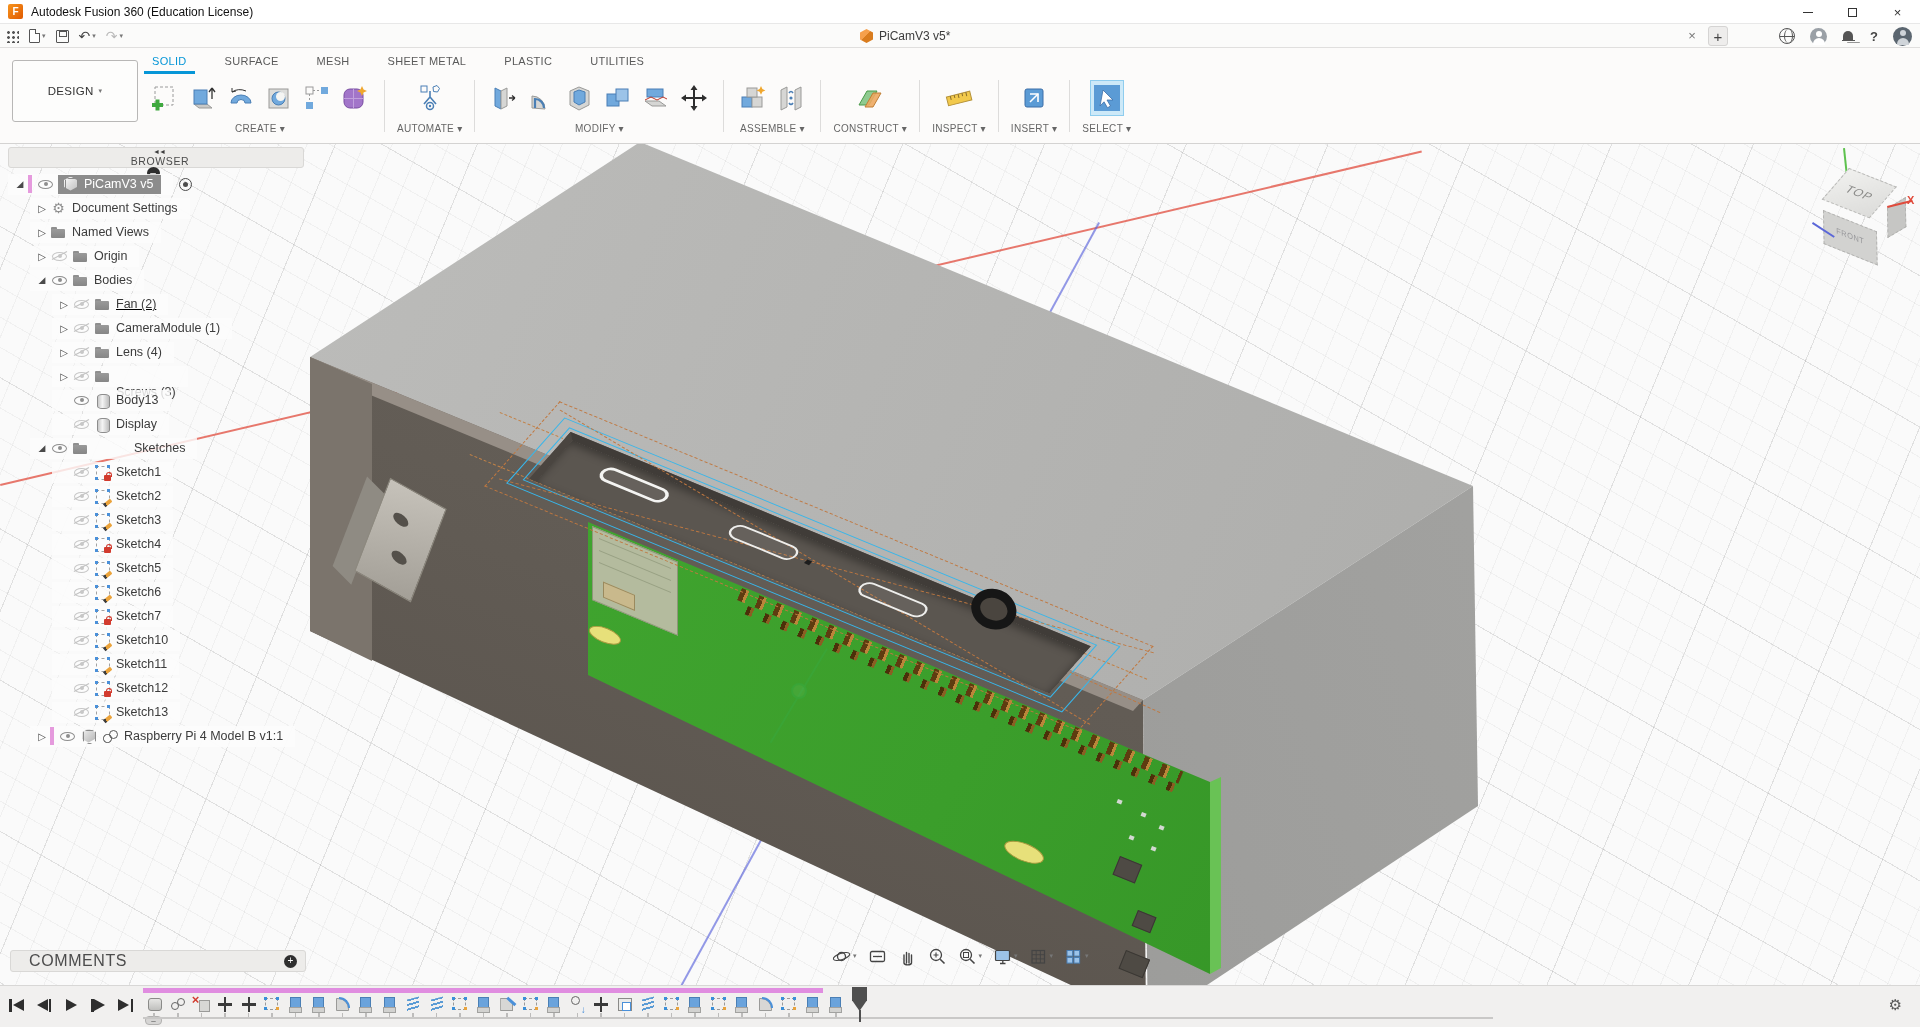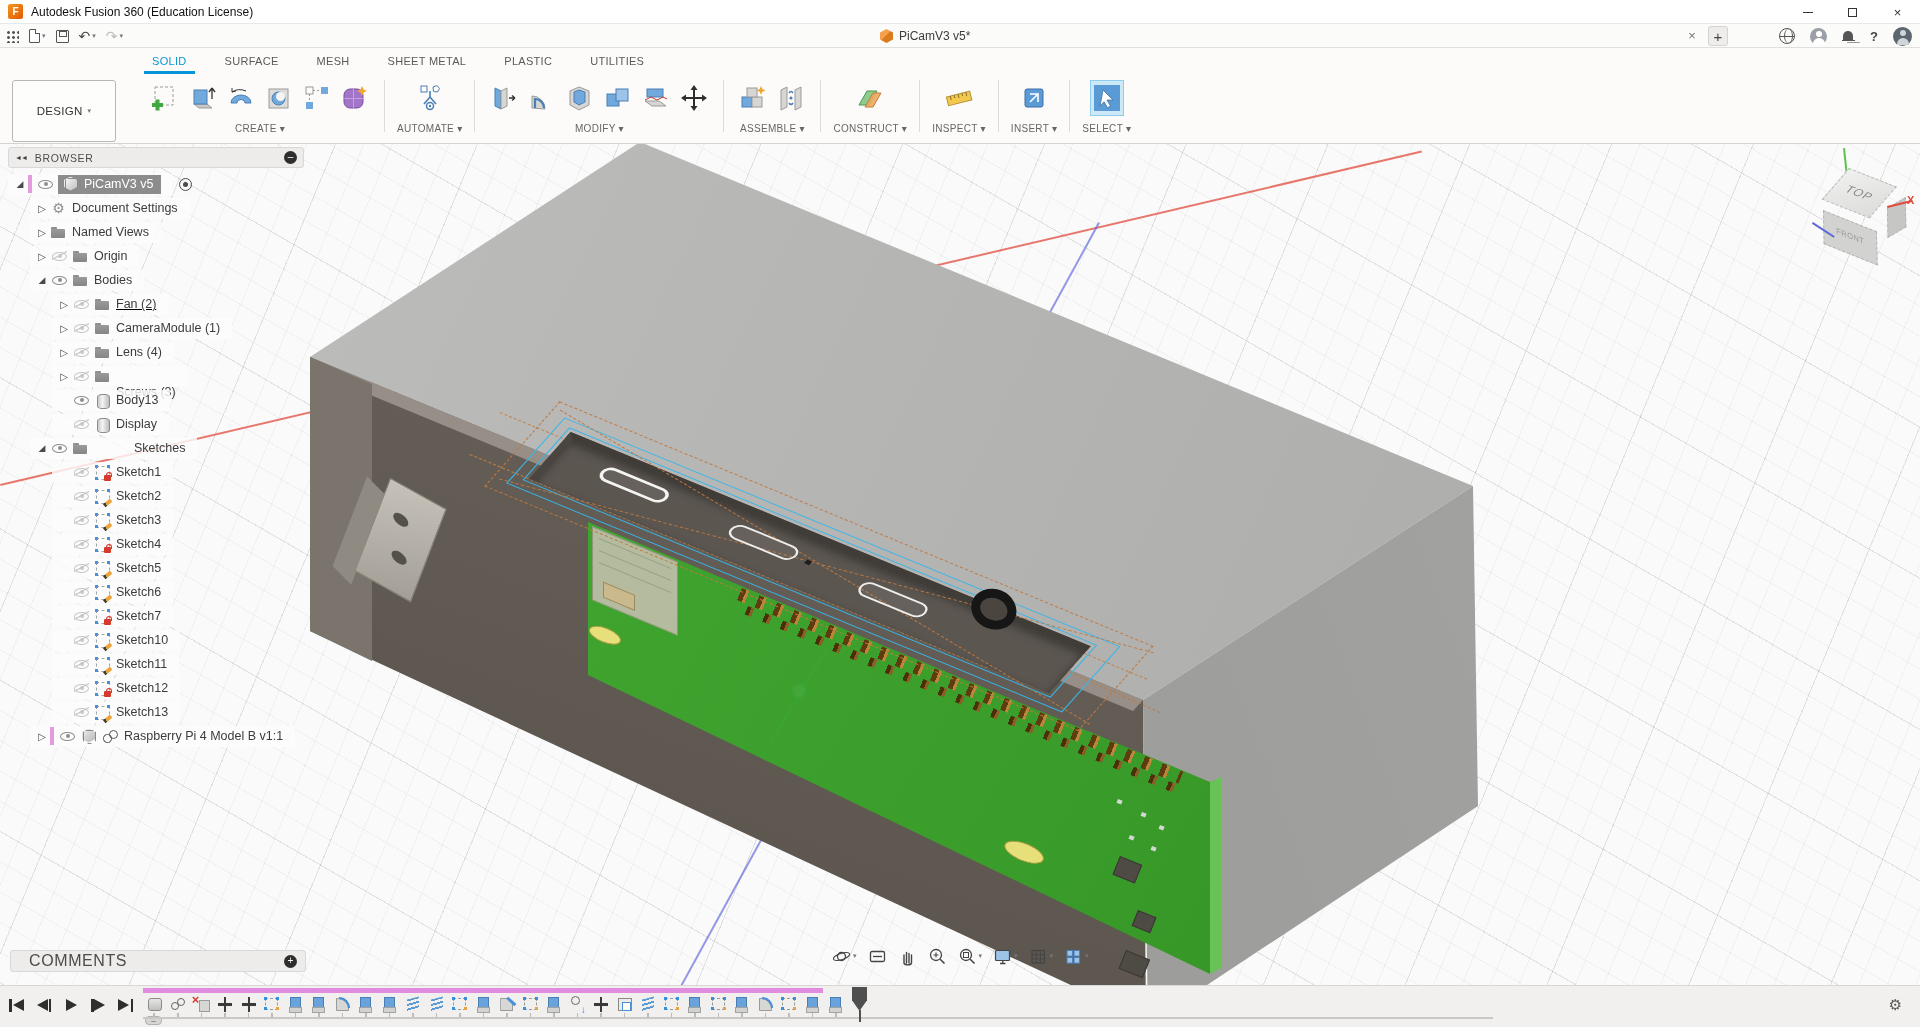--- a/index.html
+++ b/index.html
@@ -20,21 +20,21 @@
   .qat { position:absolute; left:6px; top:0; height:24px; display:flex; align-items:center; gap:10px; }
   .qat-item { display:flex; align-items:center; gap:2px; }
   .grid-menu { width:13px; height:13px; background:radial-gradient(#555 1.3px, rgba(0,0,0,0) 1.5px); background-size:5px 5px; }
   .file-ic { width:11px; height:14px; border:1.3px solid #555; border-radius:1px; position:relative; background:#fff; }
   .file-ic::after { content:""; position:absolute; right:-1px; top:-1px; width:4px; height:4px; background:#fbfbfa; border-left:1.3px solid #555; border-bottom:1.3px solid #555; }
   .save-ic { width:13px; height:13px; border:1.3px solid #555; border-radius:1px; position:relative; }
   .save-ic::after { content:""; position:absolute; left:2px; top:0; width:6px; height:4px; border:1px solid #555; }
   .undo-g { font-size:14px; color:#444; line-height:1; }
   .redo-g { font-size:14px; color:#b9b9b9; line-height:1; }
   .caret { font-size:7px; color:#777; }
-  .doc-tab { position:absolute; left:880px; top:0; height:24px; display:flex; align-items:center; gap:6px; }
+  .doc-tab { position:absolute; left:860px; top:0; height:24px; display:flex; align-items:center; gap:6px; }
   .cube-ic { width:13px; height:14px; background:linear-gradient(135deg,#f5a04c 45%,#d97c1e 45%); clip-path:polygon(50% 0,100% 25%,100% 75%,50% 100%,0 75%,0 25%); }
   .doc-title { font-size:12px; color:#3c3c3c; }
   .tab-close { position:absolute; left:1682px; top:2px; width:20px; height:20px; text-align:center; line-height:20px; color:#777; font-size:13px; }
   .tab-new { position:absolute; left:1708px; top:2px; width:20px; height:20px; text-align:center; line-height:19px; color:#444; font-size:15px; background:#eeedec; border:1px solid #d5d4d3; border-radius:3px; }
   .hdr-right { position:absolute; right:8px; top:0; height:24px; display:flex; align-items:center; gap:15px; }
   .h-circ { width:16px; height:16px; border:1.4px solid #555; border-radius:50%; position:relative; }
   .h-globe::before { content:""; position:absolute; left:50%; top:0; bottom:0; width:7px; margin-left:-3.5px; border:1px solid #555; border-top:none; border-bottom:none; border-radius:50%; }
   .h-globe::after { content:""; position:absolute; top:50%; left:0; right:0; height:0; border-top:1px solid #555; }
   .h-person { background:#9aa0a6; border:none; width:17px; height:17px; }
   .h-person::before { content:""; position:absolute; left:5.5px; top:3px; width:6px; height:6px; border-radius:50%; background:#fff; }
@@ -42,21 +42,21 @@
   .h-bell { width:13px; height:13px; position:relative; }
   .h-bell::before { content:""; position:absolute; left:1px; top:1px; width:10px; height:9px; background:#555; border-radius:6px 6px 0 0; }
   .h-bell::after { content:""; position:absolute; left:0; top:10px; width:13px; height:1.6px; background:#555; box-shadow:5px 2px 0 -0.2px #555; }
   .h-help { font-size:13px; color:#444; font-weight:bold; }
   .h-avatar { background:#5b6670; border:none; width:19px; height:19px; }
   .h-avatar::before { content:""; position:absolute; left:6.5px; top:3.5px; width:6px; height:6px; border-radius:50%; background:#cfd4d9; }
   .h-avatar::after { content:""; position:absolute; left:3.5px; top:11px; width:12px; height:7px; border-radius:6px 6px 0 0; background:#cfd4d9; }
 
   
   #ribbon { position:absolute; top:48px; left:0; right:0; height:96px; background:#fcfbfa; border-bottom:1px solid #d4d3d2; }
-  .ws-box { position:absolute; left:12px; top:12px; width:104px; height:62px; border:1px solid #b8b7b6; border-radius:3px; background:#fdfdfc; display:flex; align-items:center; justify-content:center; font-size:11.5px; color:#333; letter-spacing:0.3px; gap:5px;margin-top:20px; }
+  .ws-box { position:absolute; left:12px; top:12px; width:126px; height:62px; border:1px solid #b8b7b6; border-radius:3px; background:#fdfdfc; display:flex; align-items:center; justify-content:center; font-size:11.5px; color:#333; letter-spacing:0.3px; gap:5px; }
   .ribbon-main { position:absolute; left:138px; top:0; right:0; height:96px; }
   .tabs-row { display:flex; gap:34px; padding-left:12px; height:26px; align-items:center;text-align:right; }
   .rtab { font-size:11px; color:#5a5a5a; letter-spacing:0.3px; position:relative; padding:4px 2px; }
   .rtab.active { color:#0696d7; }
   .rtab.active::after { content:""; position:absolute; left:-6px; right:-6px; bottom:-3px; height:3px; background:#0696d7; }
   .groups-row { display:flex; align-items:stretch; height:66px; margin-top:2px; }
   .rgroup { display:flex; flex-direction:column; align-items:center; padding:0 10px; }
   .rgroup-icons { display:flex; gap:4px; align-items:center; height:44px; }
   .rgroup-label { font-size:10px; color:#666; margin-top:3px; letter-spacing:0.3px; white-space:nowrap; }
   .rsep { width:1px; background:#dddcdb; margin:4px 2px 10px 2px; }
@@ -137,21 +137,21 @@
 
   
   #navbar { position:absolute; left:830px; top:797px; height:30px; display:flex; align-items:center; gap:7px; z-index:8; }
   .nav-item { display:flex; align-items:center; gap:2px; padding:2px; }
   #comments-bar { position:absolute; left:10px; top:806px; width:296px; height:22px; background:#edecea; border:1px solid #d9d8d6; border-radius:3px; display:flex; align-items:center; z-index:8; }
   #comments-bar .lbl { font-size:16px; color:#4c4c4c; letter-spacing:0.6px; margin-left:18px; flex:1; }
   .circ-btn { width:13px; height:13px; background:#2e2e2e; border-radius:50%; color:#fff; font-size:10px; line-height:12px; text-align:center; margin-right:8px; }
 
   
   #browser-panel { position:absolute; left:8px; top:147px; width:330px; z-index:9; }
-  #browser-header { width:296px; height:21px; background:#edecea; border:1px solid #d9d8d6; border-radius:3px; display:flex; align-items:center; }
+  #browser-header { width:296px; height:21px; background:#edecea; border:1px solid #d9d8d6; border-radius:3px; display:flex; align-items:center;flex-direction:column; }
   #browser-header .coll { font-size:7px; color:#3c3c3c; margin-left:6px; letter-spacing:-1px; }
   #browser-header .lbl { font-size:10.5px; color:#4c4c4c; letter-spacing:0.6px; margin-left:8px; flex:1; }
   #browser-header .circ-btn { margin-right:6px; }
   #browser-rows { margin-top:4px; }
   .brow { height:24px; display:flex; align-items:center; }
   .brow .wrap { display:flex; align-items:center; height:21px; background:rgba(253,253,252,0.82); padding:0 12px 0 4px; }
   .exp { width:16px; font-size:10px; color:#4a4a4a; text-align:center; flex:none; }
   .exp.expanded { font-size:9px; }
   .pinkbar { width:4px; height:18px; background:#e59add; margin-right:4px; flex:none; }
   .eye { width:15px; height:9px; border:1.5px solid #8e8e8e; border-radius:50%; position:relative; margin:0 5px 0 2px; flex:none; }

